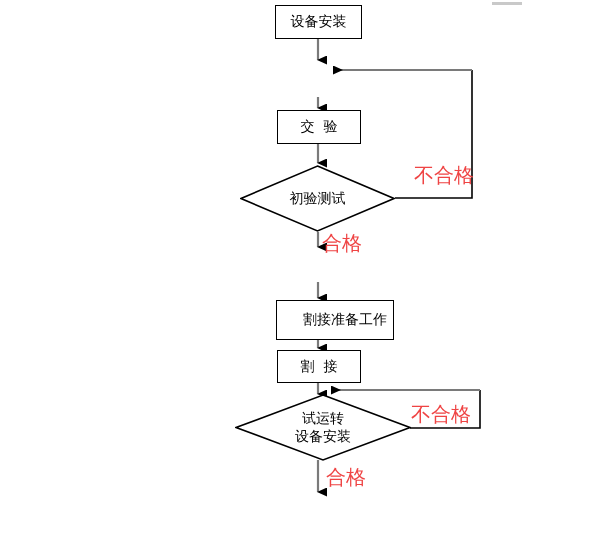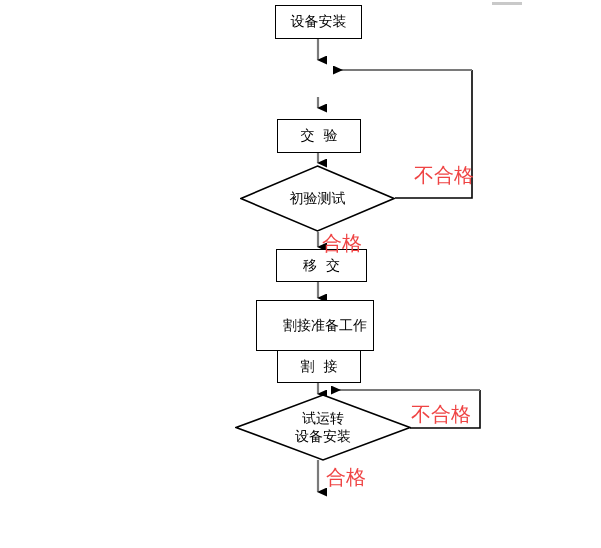--- a/index.html
+++ b/index.html
@@ -118,38 +118,35 @@
     <g stroke="#7a7a7a" stroke-width="2.0" fill="none">
       <line x1="480" y1="390" x2="332" y2="390" marker-end="url(#arrowLeft)"></line>
     </g>
   </svg>
 
   <div class="node" style="left:275px; top:5px; width:87px; height:34px;">
     <span>设备安装</span>
   </div>
 
 
-  <div class="node" style="left:277px; top:110px; width:84px; height:34px;margin-top:9px;">
+  <div class="node" style="left:277px; top:110px; width:84px; height:34px;">
     <span>交  验</span>
   </div>
 
   <div class="diamond-wrap" style="left:240px; top:165px; width:155px; height:67px;text-decoration:underline;">
     <svg width="155" height="67" viewBox="0 0 155 67">
       <polygon points="77.5,1 154,33.5 77.5,66 1,33.5" fill="#ffffff" stroke="#000000" stroke-width="1.6"></polygon>
     </svg>
     <div class="diamond-label">
       <span>初验测试</span>
     </div>
   </div>
 
-  <div class="node" style="left:276px; top:249px; width:91px; height:33px;">
-    <span>移  交</span>
-  </div>
 
-  <div class="node" style="left:256px; top:300px; width:118px; height:51px;padding-left:20px;">
+  <div class="node" style="left:276px; top:300px; width:118px; height:40px;padding-left:20px;">
     <span>割接准备工作</span>
   </div>
 
   <div class="node" style="left:277px; top:350px; width:84px; height:33px;">
     <span>割  接</span>
   </div>
 
   <div class="diamond-wrap" style="left:235px; top:394px; width:176px; height:67px;">
     <svg width="176" height="67" viewBox="0 0 176 67">
       <polygon points="88,1 175,33.5 88,66 1,33.5" fill="#ffffff" stroke="#000000" stroke-width="1.6"></polygon>

